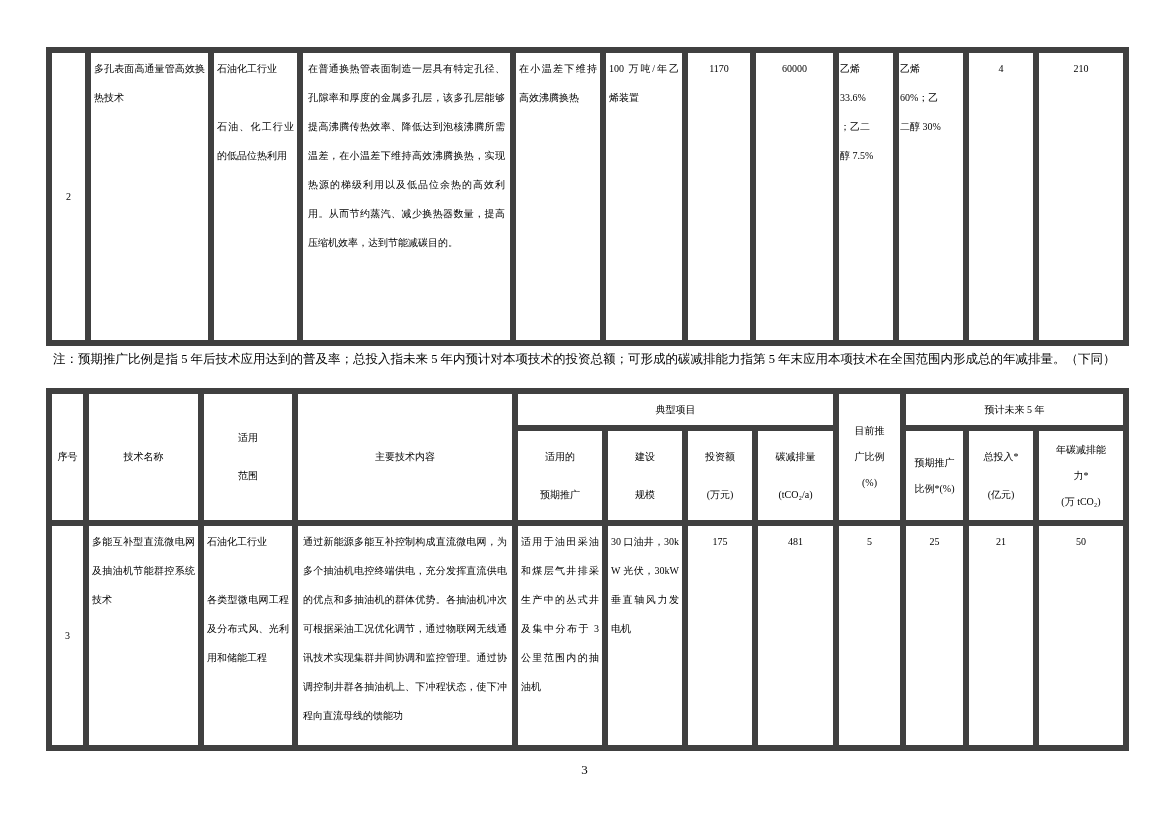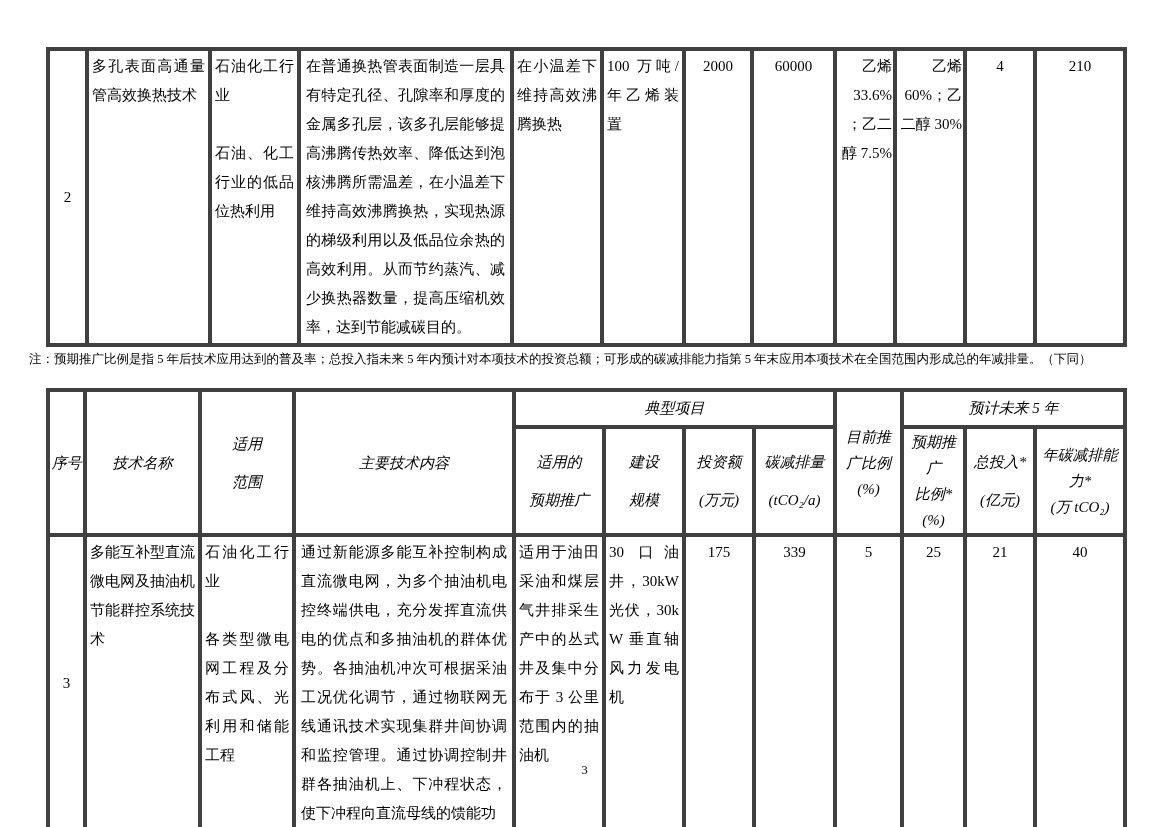--- a/index.html
+++ b/index.html
@@ -12,59 +12,58 @@
     font-family: "Liberation Serif", "DejaVu Serif", serif;
     overflow: hidden;
   }
   table.tbl {
     position: absolute;
     border-collapse: collapse;
     table-layout: fixed;
     background: #ffffff;
   }
   .tbl td {
-    border: 4px solid #404040;
+    border: 6px solid #404040;
     vertical-align: top;
-    font-size: 15px;
+    font-size: 10px;
     line-height: 29px;
     padding: 1px 3px;
     overflow: hidden;
   }
   .top-tbl { left: 46px; top: 47px;  width: 1077px; }
   .bot-tbl { left: 46px; top: 388px; width: 1077px; }
 
   
   td.cjk {
     white-space: pre-line;
     word-break: break-all;
     text-align: justify;
   }
   td.pad5 { padding: 1px 5px; }
   
   td.num { text-align: center; white-space: pre-line; }
   
   td.mid { vertical-align: middle; text-align: center; padding: 0; }
   
-  td.ctr { text-align: right; white-space: pre-line; padding: 1px 1px; }
+  td.ctr { text-align: left; white-space: pre-line; padding: 1px 1px; }
 
   
   td.hdr {
     vertical-align: middle;
     text-align: center;
     white-space: pre-line;
     padding: 0;
     line-height: 38px;
-    font-style: italic;
   }
   td.hdr-grp  { line-height: 29px; }
   td.hdr-tight{ line-height: 26px; }
 
   .note {
     position: absolute;
-    left: 29px; top: 350px;
+    left: 53px; top: 350px;
     width: 1110px;
     font-size: 12.5px;
     line-height: 18px;
     white-space: nowrap;
   }
   .pagenum {
     position: absolute;
     left: 46px; top: 762px;
     width: 1077px;
     text-align: center;
@@ -94,21 +93,21 @@
     <tbody>
         <tr style="height:293px">
       <td class="mid">2</td>
       <td class="cjk">多孔表面高通量管高效换热技术</td>
       <td class="cjk">石油化工行业
 
 石油、化工行业的低品位热利用</td>
       <td class="cjk pad5">在普通换热管表面制造一层具有特定孔径、孔隙率和厚度的金属多孔层，该多孔层能够提高沸腾传热效率、降低达到泡核沸腾所需温差，在小温差下维持高效沸腾换热，实现热源的梯级利用以及低品位余热的高效利用。从而节约蒸汽、减少换热器数量，提高压缩机效率，达到节能减碳目的。</td>
       <td class="cjk">在小温差下维持高效沸腾换热</td>
       <td class="cjk">100 万吨/年乙烯装置</td>
-      <td class="num">2000</td>
+      <td class="num">1170</td>
       <td class="num">60000</td>
       <td class="ctr">乙烯
 33.6%
 ；乙二
 醇 7.5%</td>
       <td class="ctr">乙烯
 60%；乙
 二醇 30%</td>
       <td class="num">4</td>
       <td class="num">210</td>
@@ -166,24 +165,24 @@
     <tr style="height:225px">
       <td class="mid">3</td>
       <td class="cjk">多能互补型直流微电网及抽油机节能群控系统技术</td>
       <td class="cjk">石油化工行业
 
 各类型微电网工程及分布式风、光利用和储能工程</td>
       <td class="cjk pad5">通过新能源多能互补控制构成直流微电网，为多个抽油机电控终端供电，充分发挥直流供电的优点和多抽油机的群体优势。各抽油机冲次可根据采油工况优化调节，通过物联网无线通讯技术实现集群井间协调和监控管理。通过协调控制井群各抽油机上、下冲程状态，使下冲程向直流母线的馈能功</td>
       <td class="cjk">适用于油田采油和煤层气井排采生产中的丛式井及集中分布于 3 公里范围内的抽油机</td>
       <td class="cjk">30 口油井，30kW 光伏，30kW 垂直轴风力发电机</td>
       <td class="num">175</td>
-      <td class="num">339</td>
+      <td class="num">481</td>
       <td class="num">5</td>
       <td class="num">25</td>
       <td class="num">21</td>
-      <td class="num">40</td>
+      <td class="num">50</td>
     </tr>
   </tbody>
     </table>
 
   <div class="pagenum">3</div>
 
 </div>
 
 </body></html>

